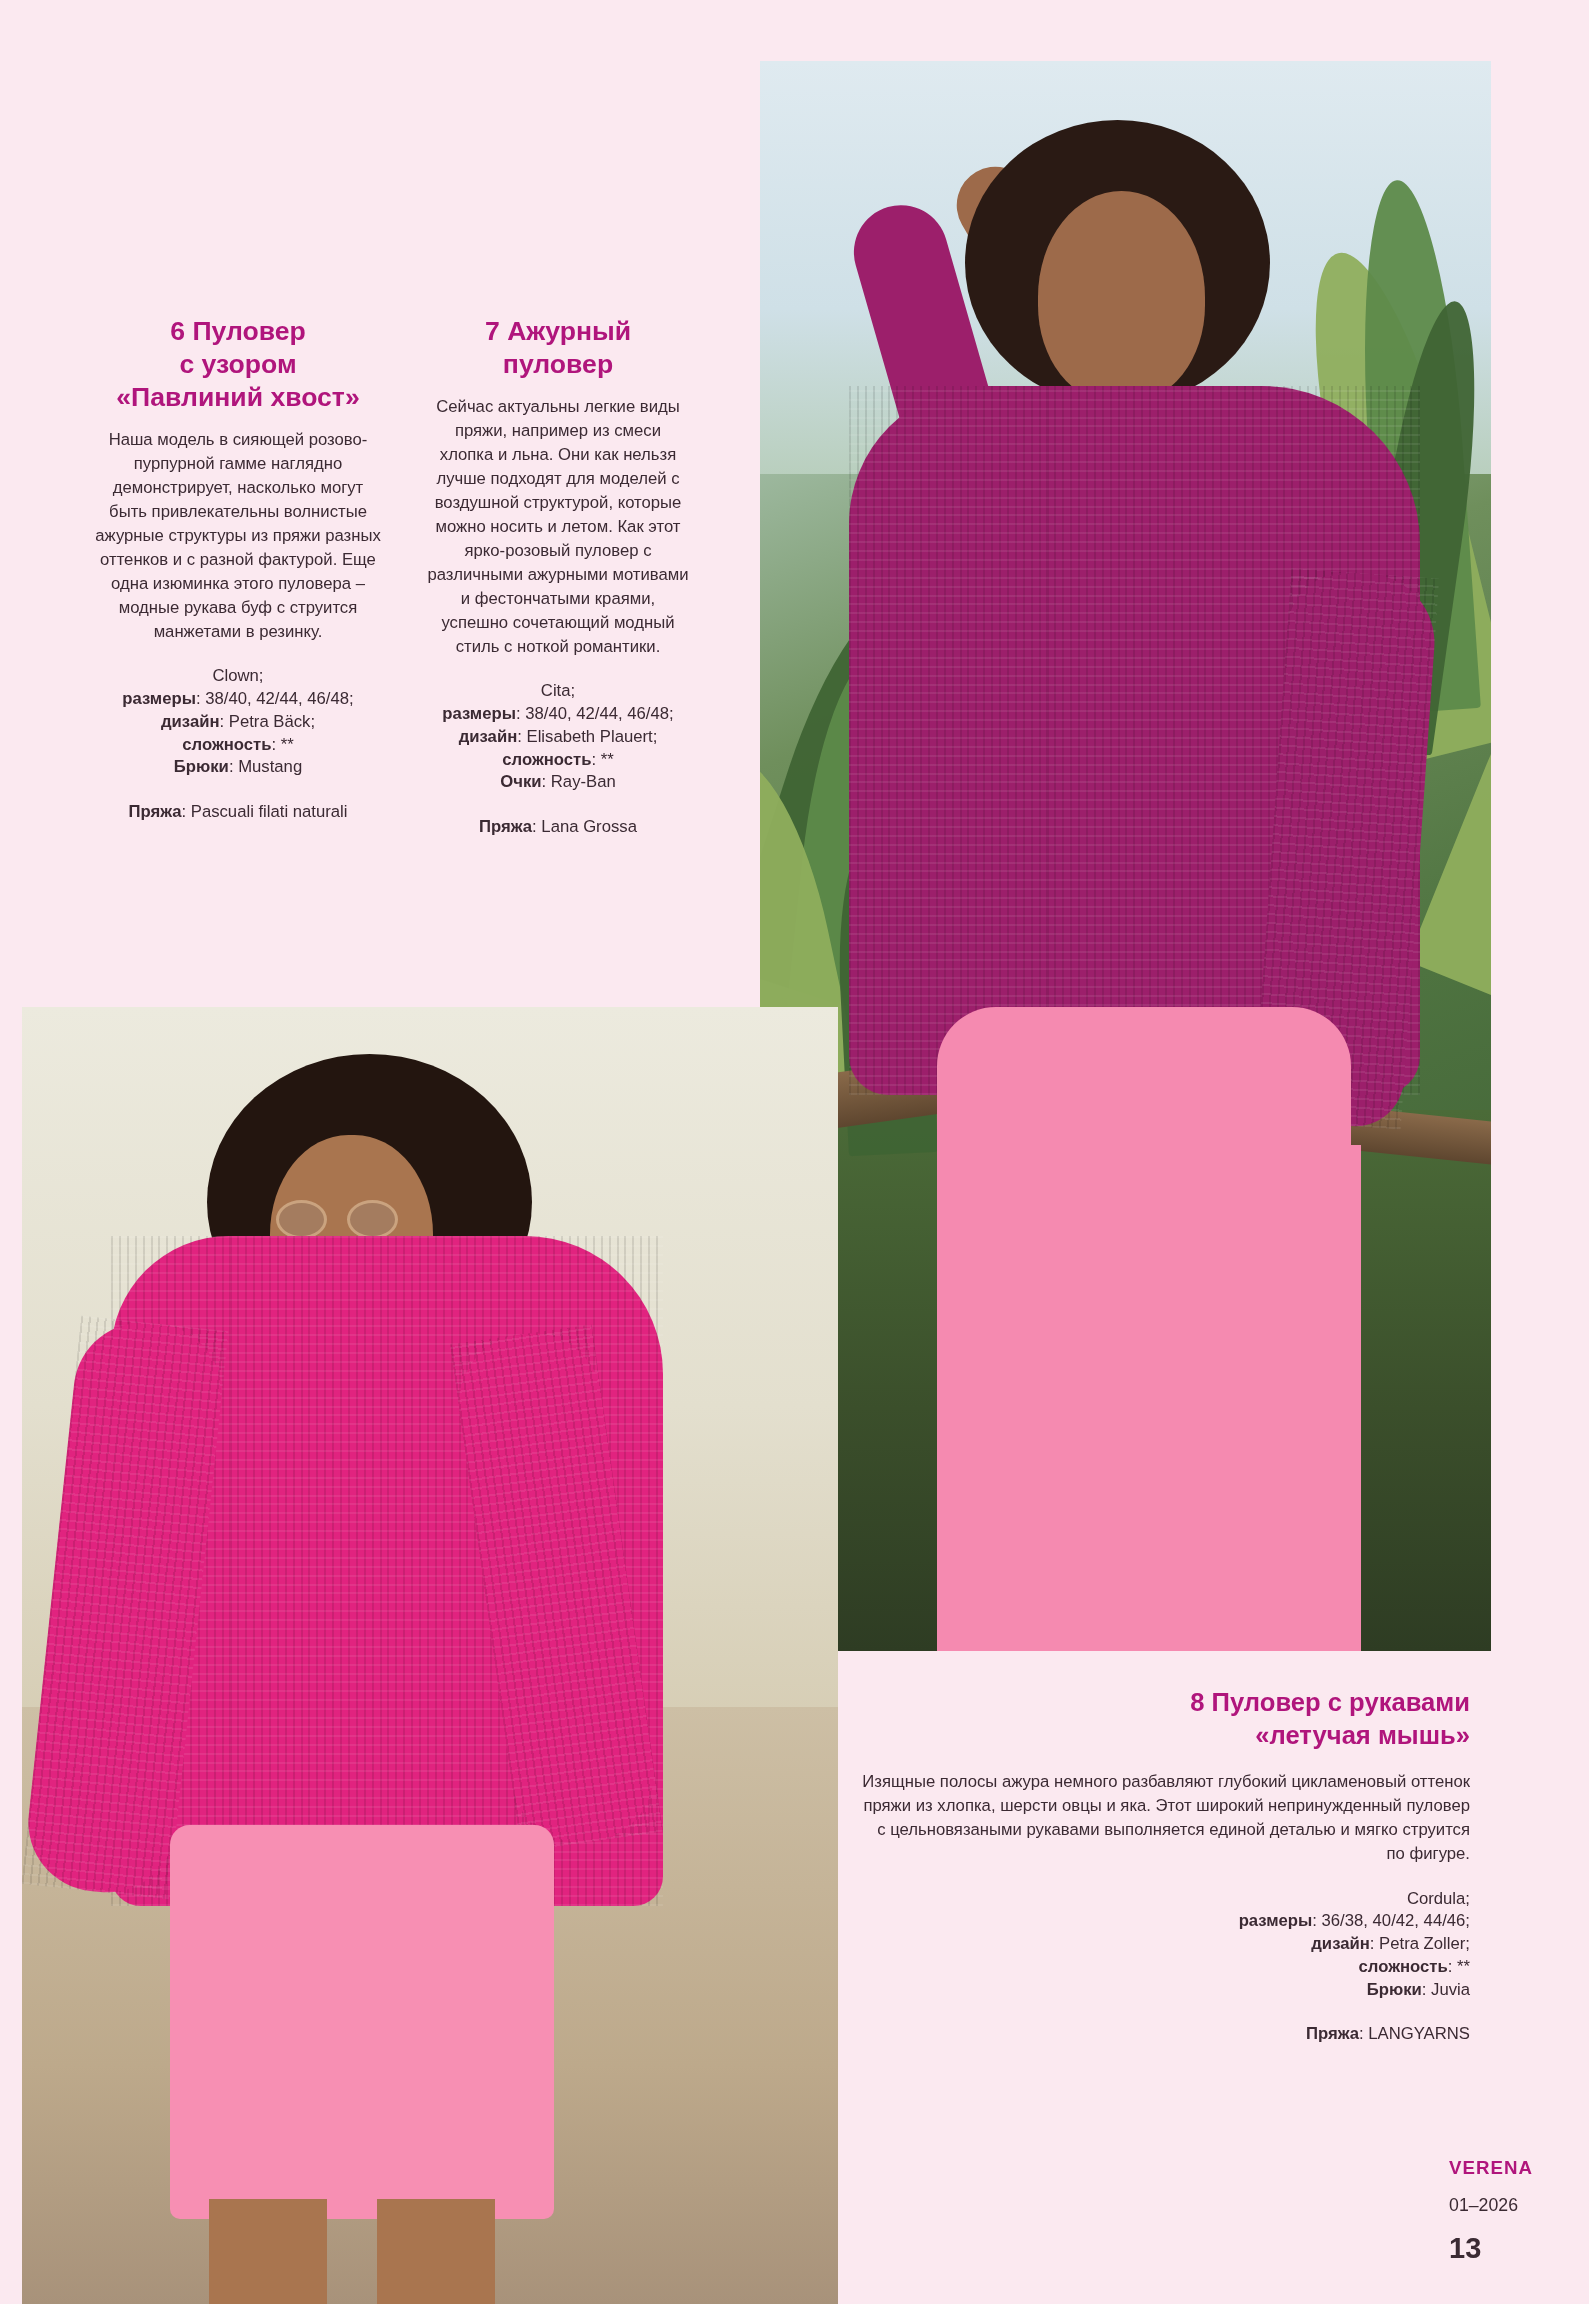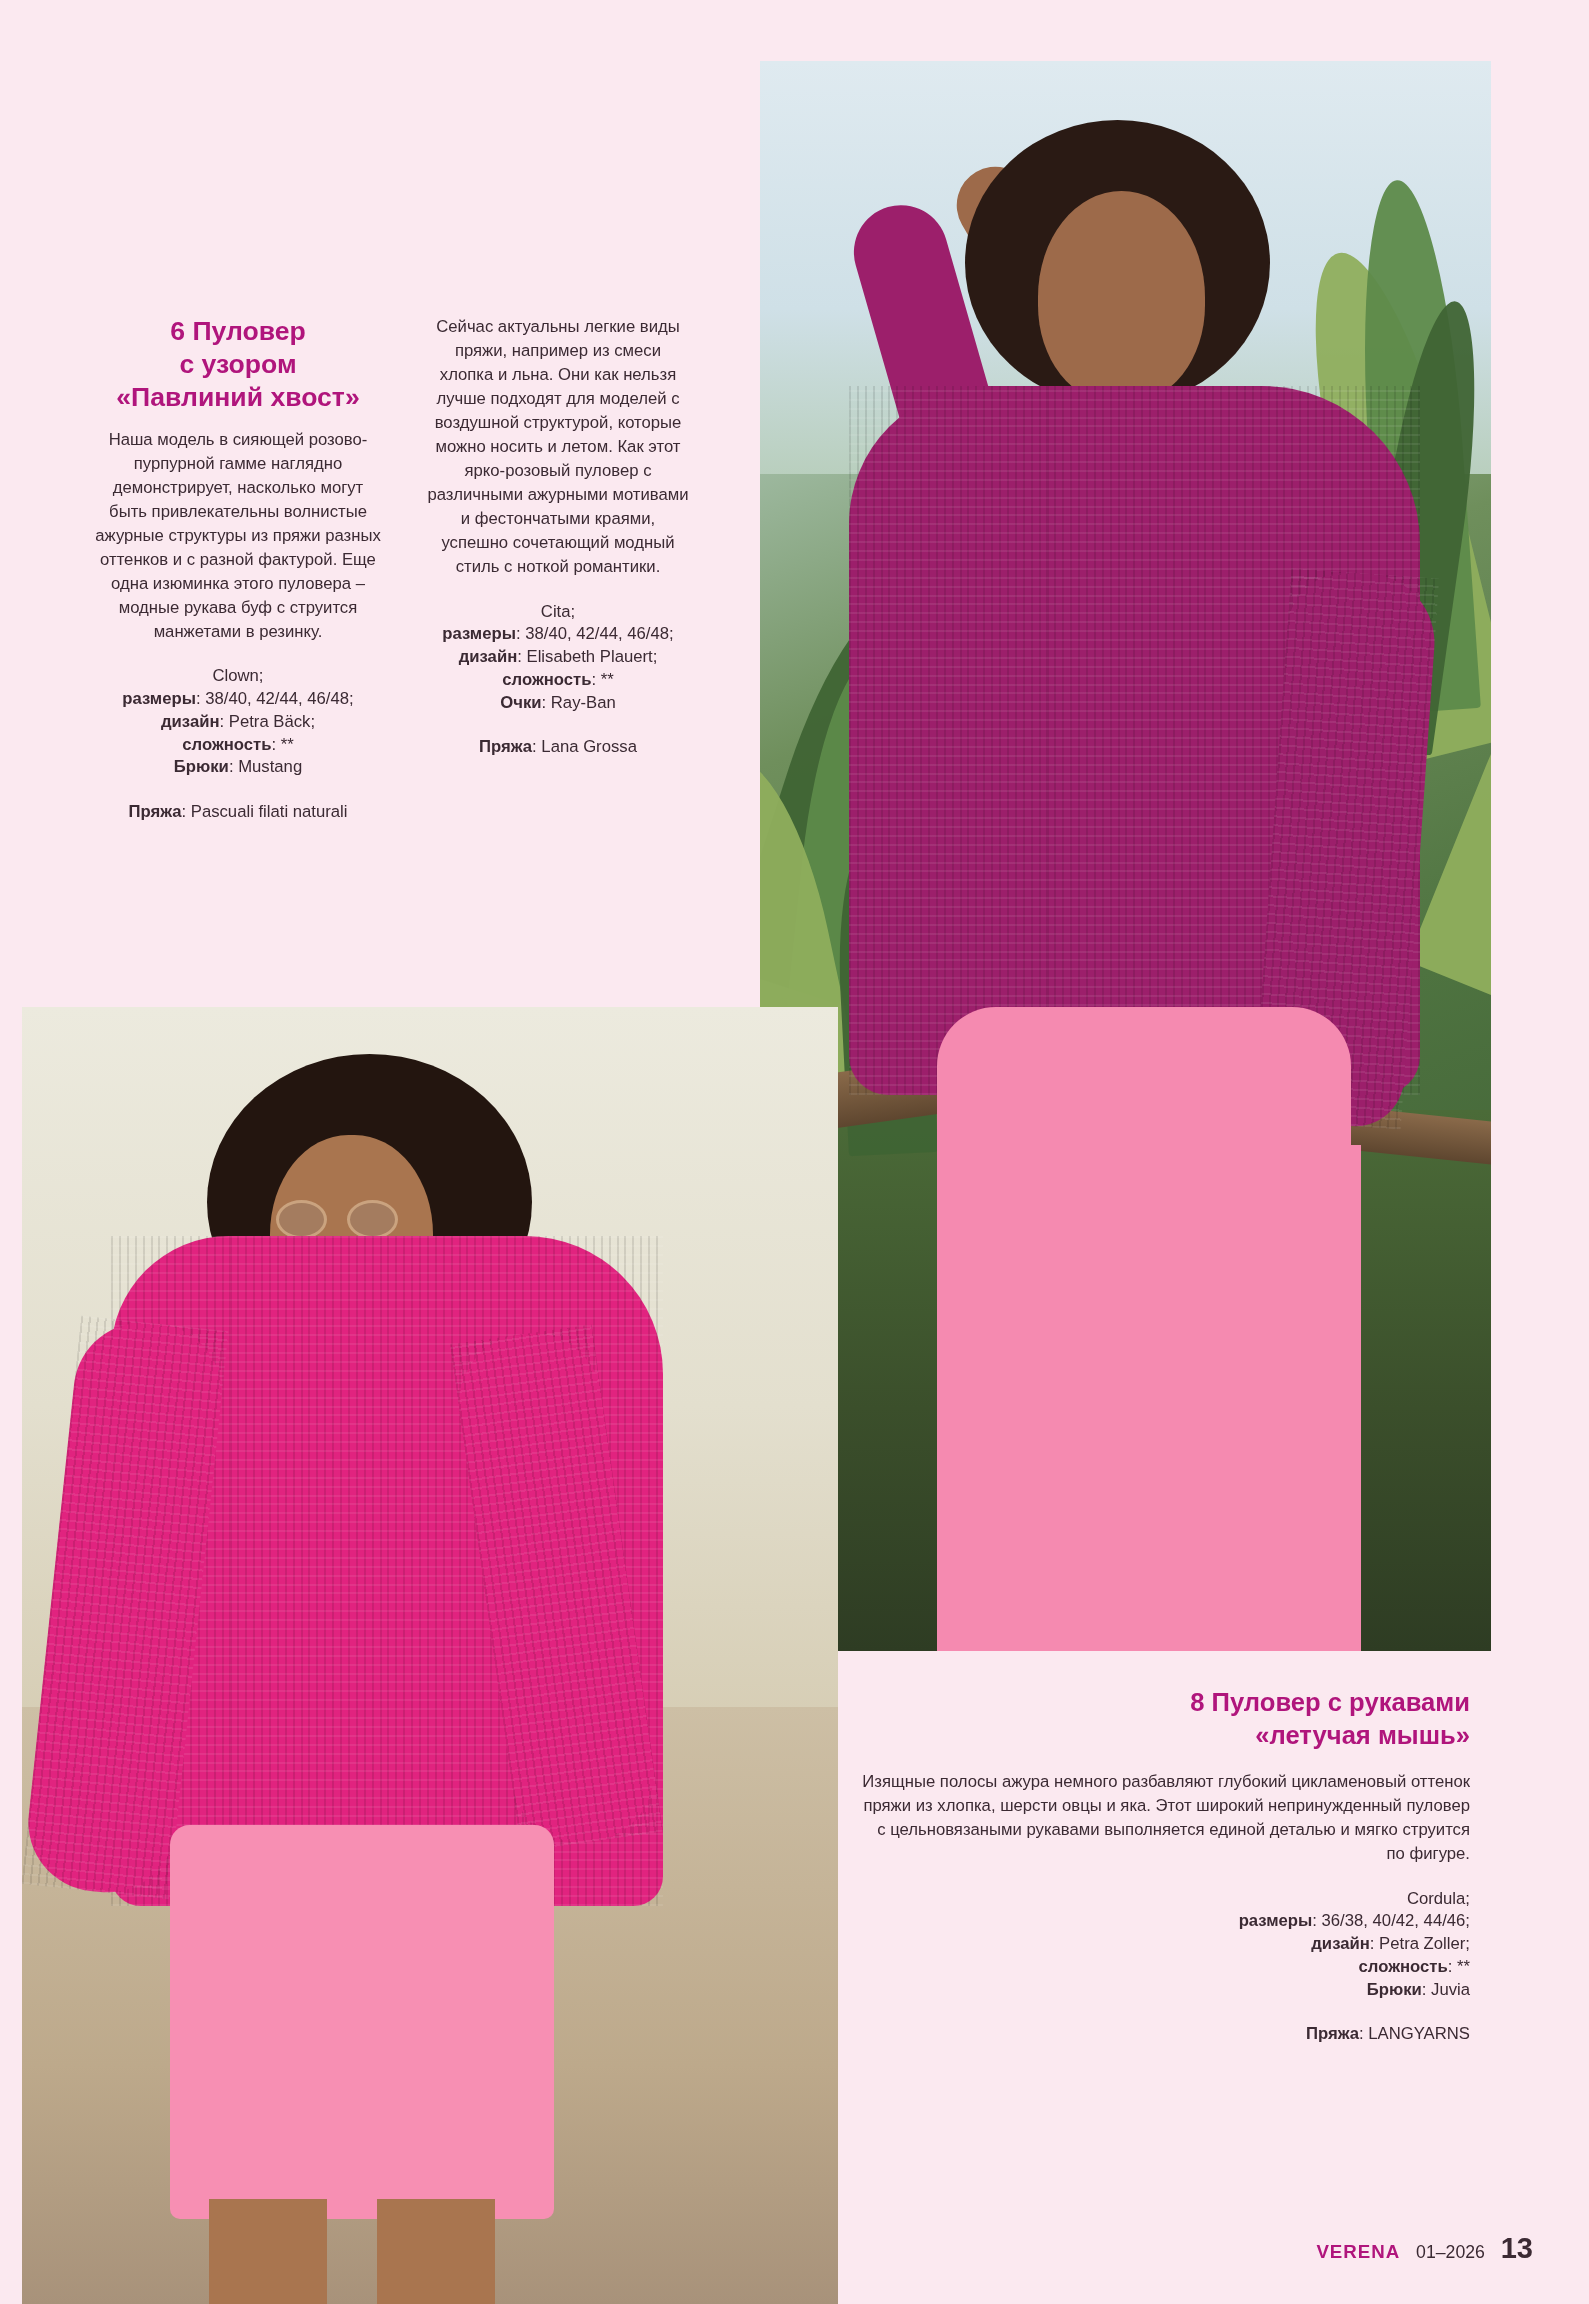--- a/index.html
+++ b/index.html
@@ -147,20 +147,21 @@
   #block8 .col-yarn { text-align: right; }
 
   
   #footer {
     position: absolute;
     right: 57px;
     bottom: 39px;
     display: flex;
     align-items: baseline;
     gap: 15.8px;
+    flex-direction: column;
   }
   #footer .brand {
     color: #b0157c;
     font-weight: bold;
     font-size: 18.7px;
     letter-spacing: 1px;
   }
   #footer .issue {
     color: #3b2a33;
     font-size: 17.7px;
@@ -256,20 +257,24 @@
     <b>дизайн</b><span>: Petra Bäck;</span><br>
     <b>сложность</b><span>: **</span><br>
     <b>Брюки</b><span>: Mustang</span>
   </p>
   <p class="col-yarn">
     <b>Пряжа</b><span>: Pascuali filati naturali</span>
   </p>
 </div>
 
 <div class="abs" id="col7">
+  <h2 class="col-title">
+    <span>7 Ажурный</span><br>
+    <span>пуловер</span>
+  </h2>
   <p class="col-body">Сейчас актуальны легкие виды пряжи, например из смеси хлопка и льна. Они как нельзя лучше подходят для моделей с воздушной структурой, которые можно носить и летом. Как этот ярко-розовый пуловер с различными ажурными мотивами и фестончатыми краями, успешно сочетающий модный стиль с ноткой романтики.</p>
   <p class="col-meta">
     <span>Cita;</span><br>
     <b>размеры</b><span>: 38/40, 42/44, 46/48;</span><br>
     <b>дизайн</b><span>: Elisabeth Plauert;</span><br>
     <b>сложность</b><span>: **</span><br>
     <b>Очки</b><span>: Ray-Ban</span>
   </p>
   <p class="col-yarn">
     <b>Пряжа</b><span>: Lana Grossa</span>

